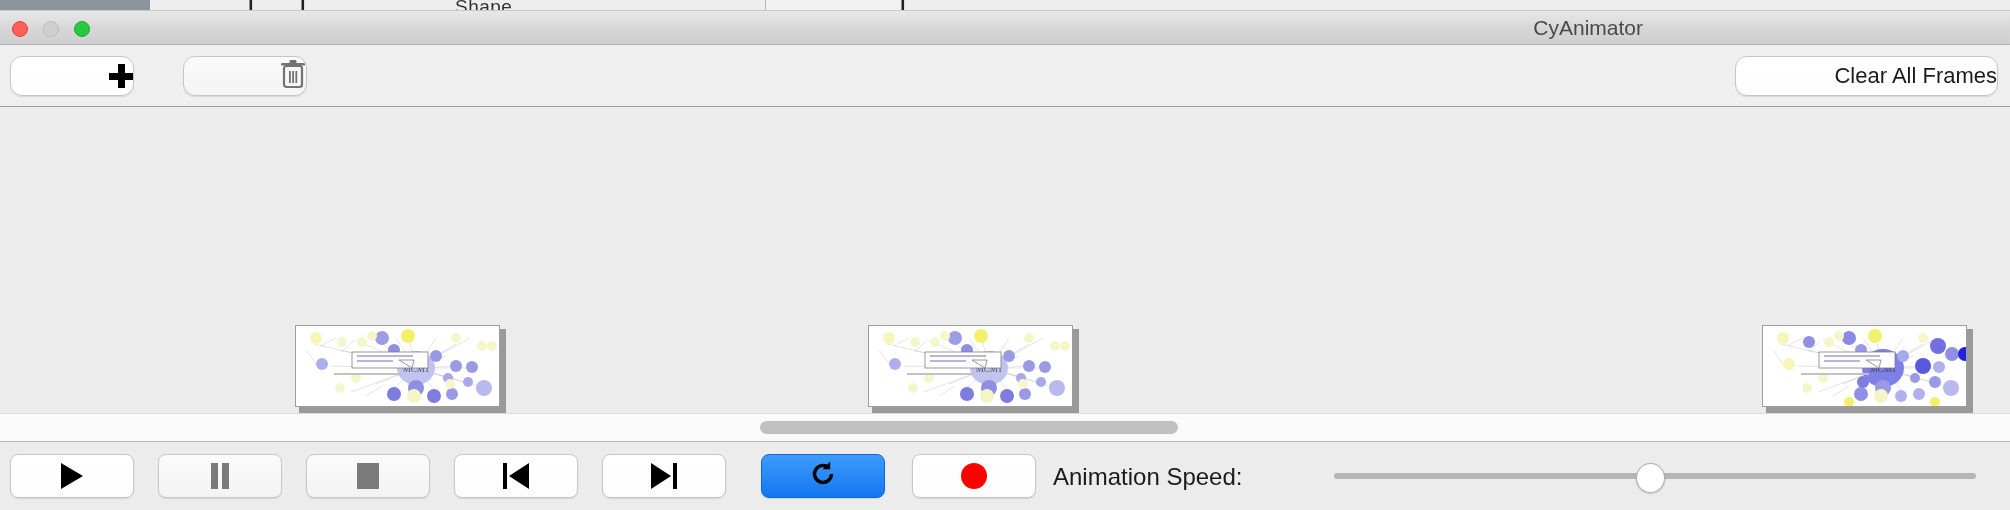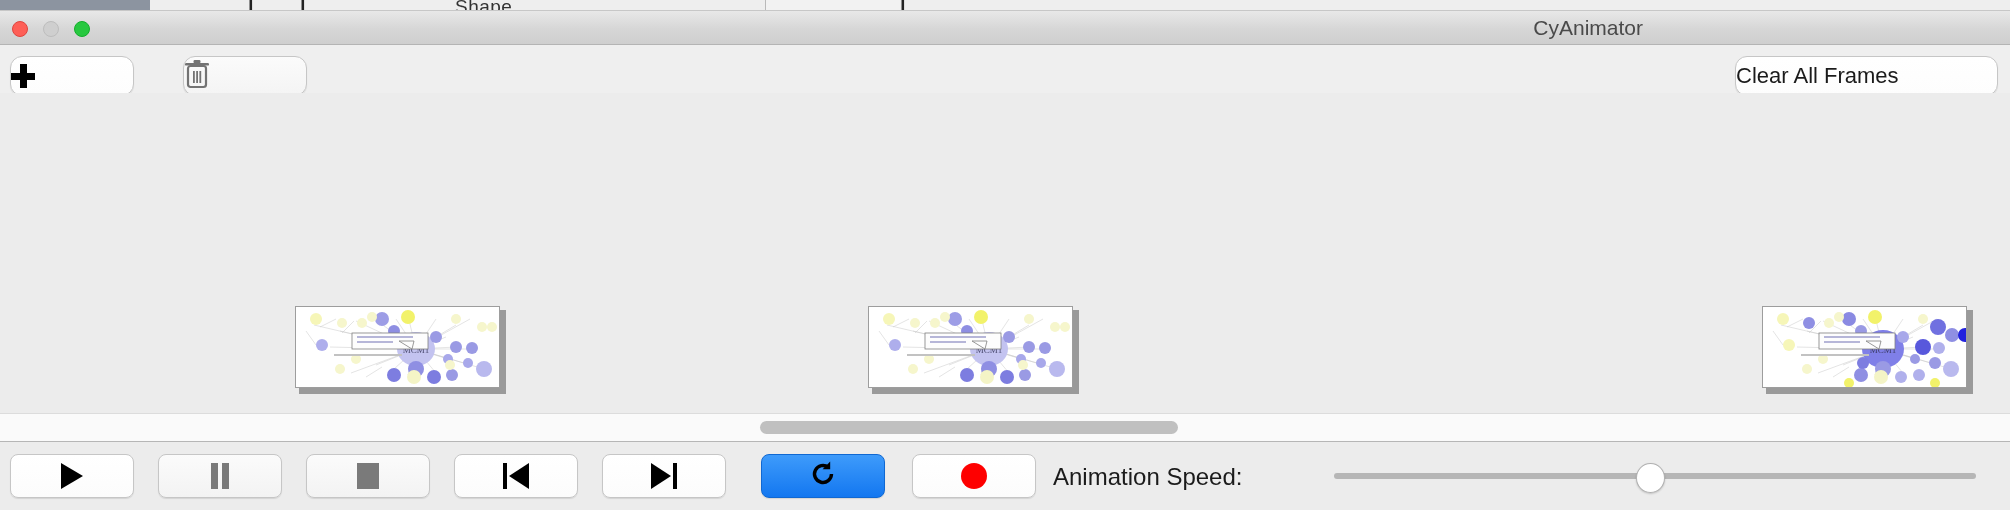--- a/index.html
+++ b/index.html
@@ -100,21 +100,21 @@
     box-sizing: border-box;
   }
   .tb-btn {
     position: absolute;
     border-radius: 12px;
     border: 1px solid #c6c6c6;
     box-shadow: 0 1px 1px rgba(0,0,0,.10);
     box-sizing: border-box;
     display: flex;
     align-items: center;
-    justify-content: flex-start;
+    justify-content: flex-end;
     cursor: default;
   }
   .tb-btn.white  { background: linear-gradient(to bottom,#ffffff 0%, #fdfdfd 100%); }
   .tb-btn.grayed { background: linear-gradient(to bottom,#fbfbfb 0%, #f4f4f4 100%); }
   .btn-add    { left: 10px;   top: 11px; width: 124px; height: 40px; }
   .btn-delete { left: 183px;  top: 11px; width: 124px; height: 40px; }
   .btn-clear  { left: 1735px; top: 11px; width: 263px; height: 40px; }
   .btn-clear .label { font-size: 22px; color: #1b1b1b; }
 
   .icon-plus {
@@ -125,21 +125,21 @@
     content: "";
     position: absolute;
     background: #000;
   }
   .icon-plus::before { left: 0; top: 8.5px; width: 24px; height: 7px; }
   .icon-plus::after  { left: 8.5px; top: 0; width: 7px; height: 24px; }
 
   
   .frames-area {
     position: absolute;
-    left: 0; top: 93px;
+    left: 0; top: 112px;
     width: 2010px; height: 306px;
     background: #ececec;
     overflow: hidden;
   }
   .thumb {
     position: absolute;
     width: 211px; height: 88px;
     box-sizing: border-box;
     cursor: default;
   }

